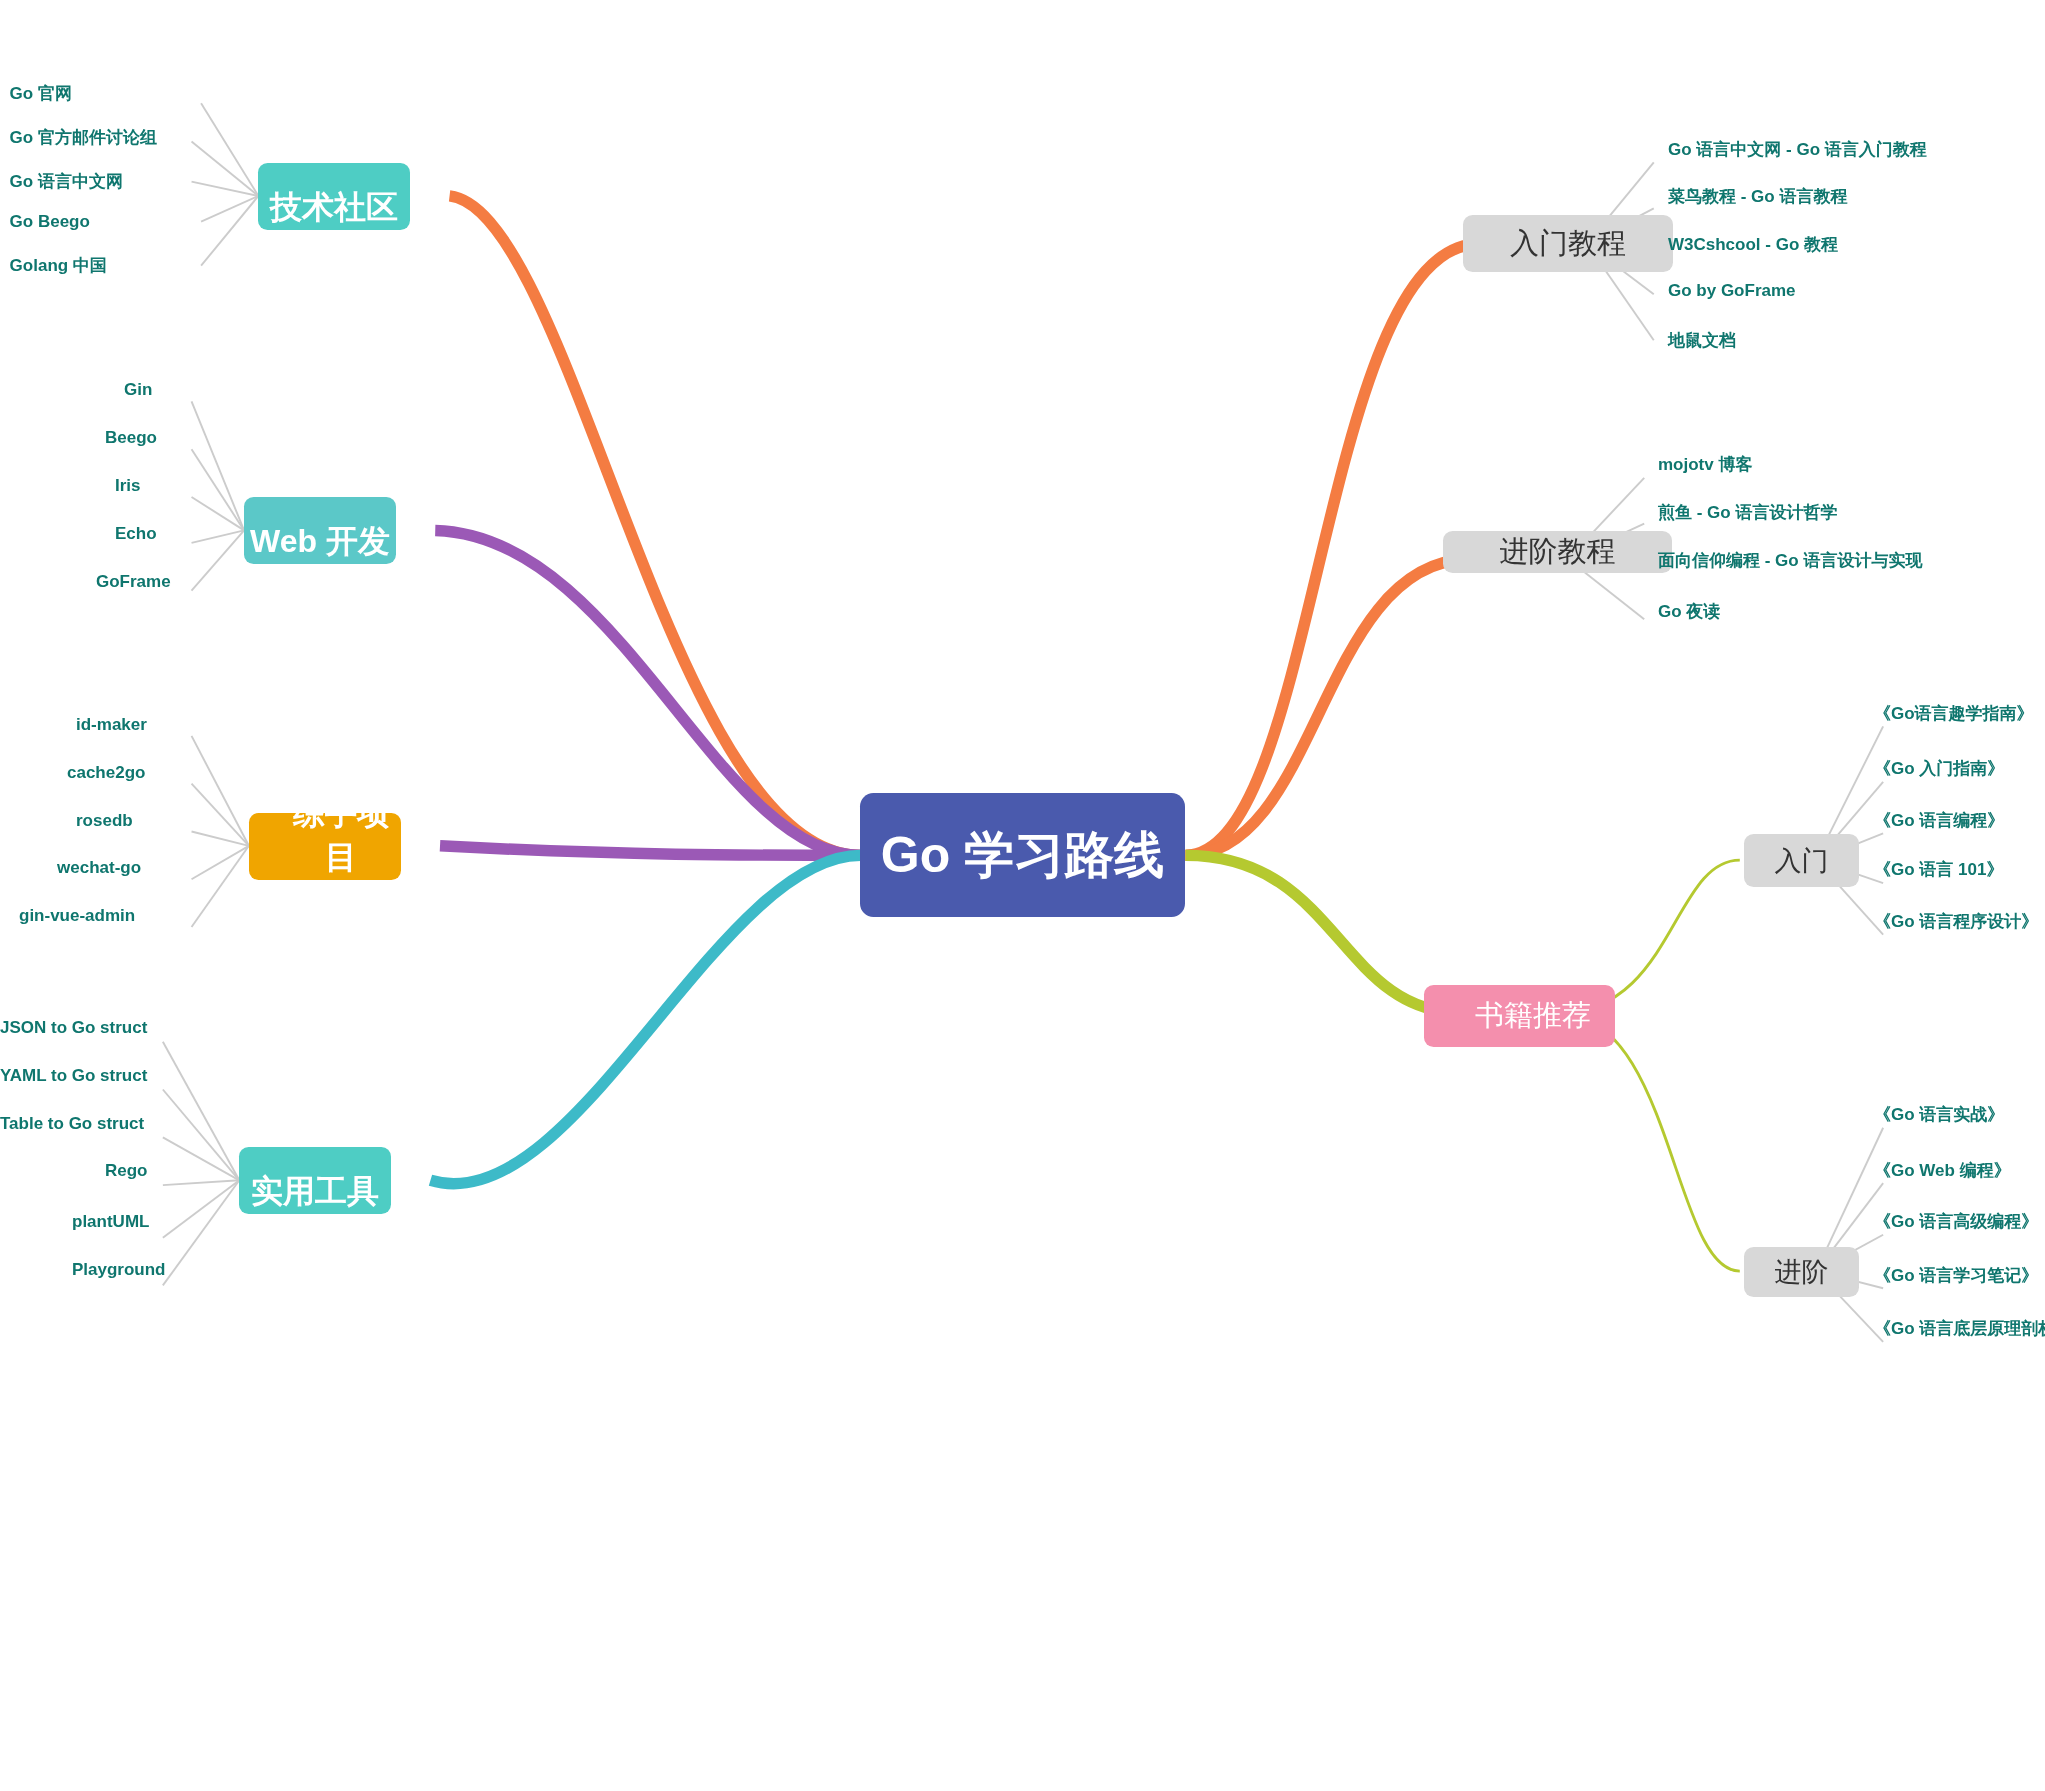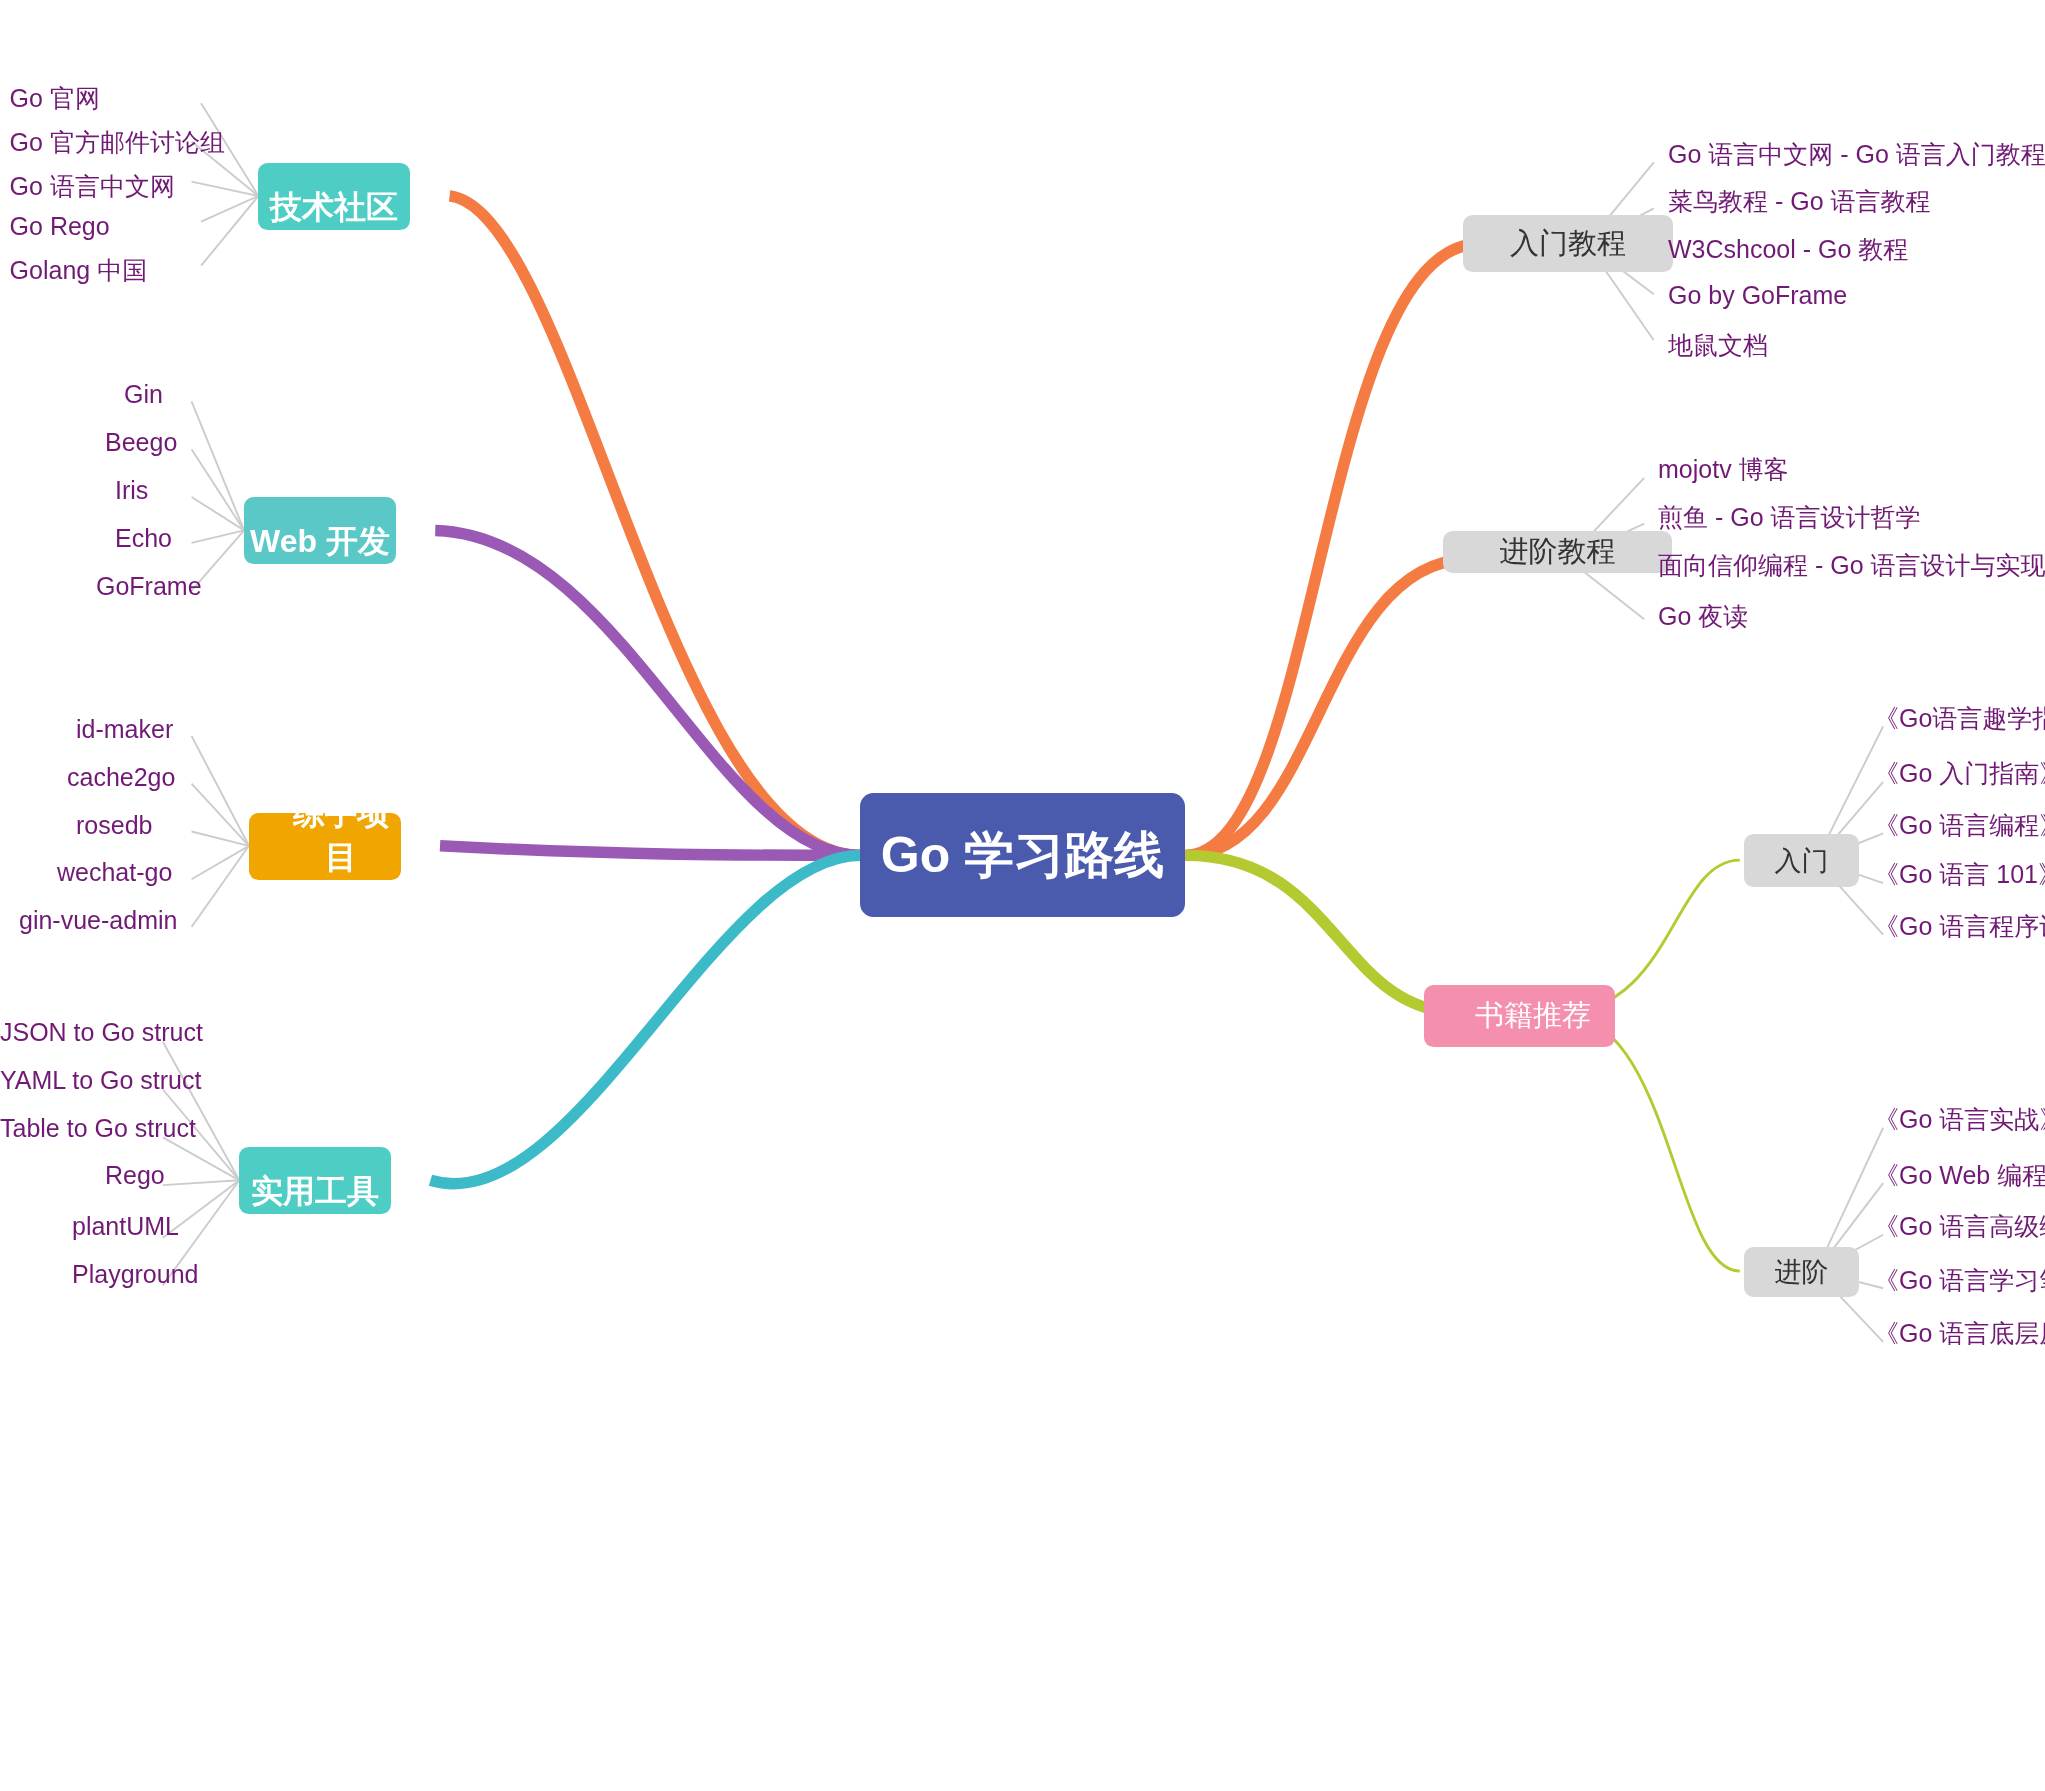--- a/index.html
+++ b/index.html
@@ -64,23 +64,24 @@
       display: flex;
       align-items: center;
       justify-content: center;
     }
     .node-rumen { left: 1367px; top: 163px; background: #d8d8d8; }
     .node-jinjie-teach { left: 1357px; top: 516px; background: #d8d8d8; }
     .node-shujian { background: #f48fad; color: #fff; left: 1338px; top: 965px; padding-left: 48px; }
     
     .node-leaf {
       position: absolute;
-      font-size: 25px;
-      color: #701a75;
+      font-size: 17px;
+      color: #0f766e;
       white-space: nowrap;
+      font-weight: bold;
     }
   </style>
 </head>
 <body>
 
 <svg id="mindmap" xmlns="http://www.w3.org/2000/svg" viewBox="0 0 2140 1874" width="2046" height="1791">
 
   <path d="M 900,895 C 700,895 600,220 470,205" stroke="#f47c42" stroke-width="12" fill="none"></path>
 
   <path d="M 900,895 C 750,895 650,560 455,555" stroke="#9b59b6" stroke-width="12" fill="none"></path>
@@ -171,21 +172,21 @@
 <div class="node-box node-level2 node-jinjie-teach" style="position:absolute; left:1443px; top:531px; width:229px; height:42px; background:#d8d8d8;">
   <span>进阶教程</span>
 </div>
 <div class="node-box node-level2 node-shujian" style="position:absolute; left:1424px; top:985px; width:191px; height:62px; background:#f48fad; color:#fff;">
   <span>书籍推荐</span>
 </div>
 
 <div class="node-leaf" style="left:9.6px; top:82px;"><span>Go 官网</span></div>
 <div class="node-leaf" style="left:9.6px; top:126px;"><span>Go 官方邮件讨论组</span></div>
 <div class="node-leaf" style="left:9.6px; top:170px;"><span>Go 语言中文网</span></div>
-<div class="node-leaf" style="left:9.6px; top:212px;"><span>Go Rego</span></div>
+<div class="node-leaf" style="left:9.6px; top:212px;"><span>Go Beego</span></div>
 <div class="node-leaf" style="left:9.6px; top:254px;"><span>Golang 中国</span></div>
 
 <div class="node-leaf" style="left:124px; top:380px;"><span>Gin</span></div>
 <div class="node-leaf" style="left:105px; top:428px;"><span>Beego</span></div>
 <div class="node-leaf" style="left:115px; top:476px;"><span>Iris</span></div>
 <div class="node-leaf" style="left:115px; top:524px;"><span>Echo</span></div>
 <div class="node-leaf" style="left:96px; top:572px;"><span>GoFrame</span></div>
 
 <div class="node-leaf" style="left:76px; top:715px;"><span>id-maker</span></div>
 <div class="node-leaf" style="left:67px; top:763px;"><span>cache2go</span></div>

